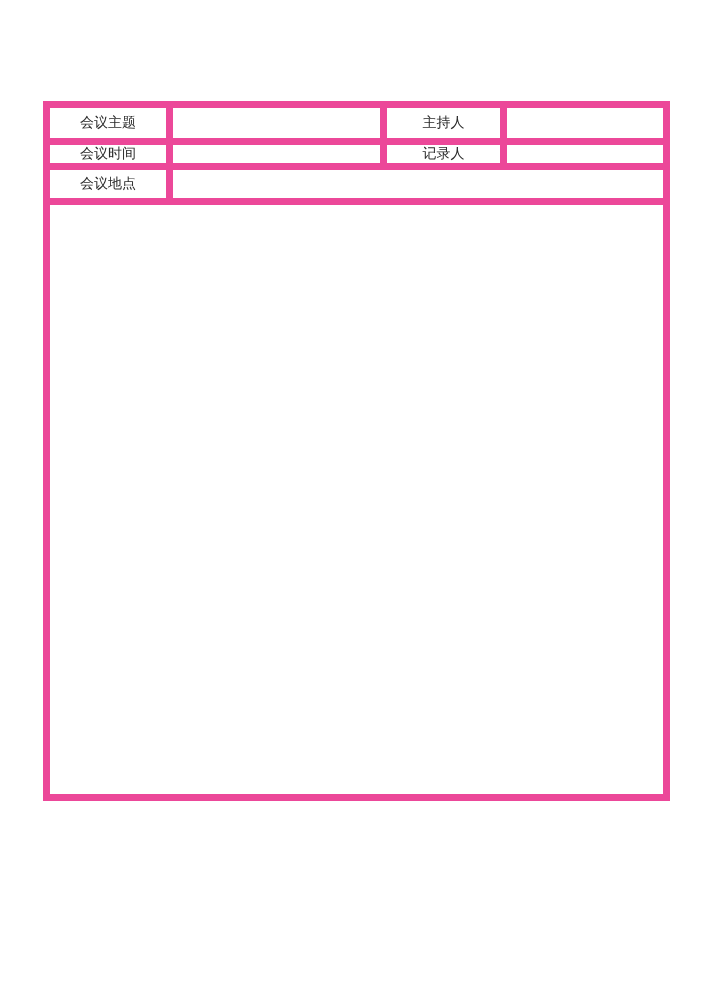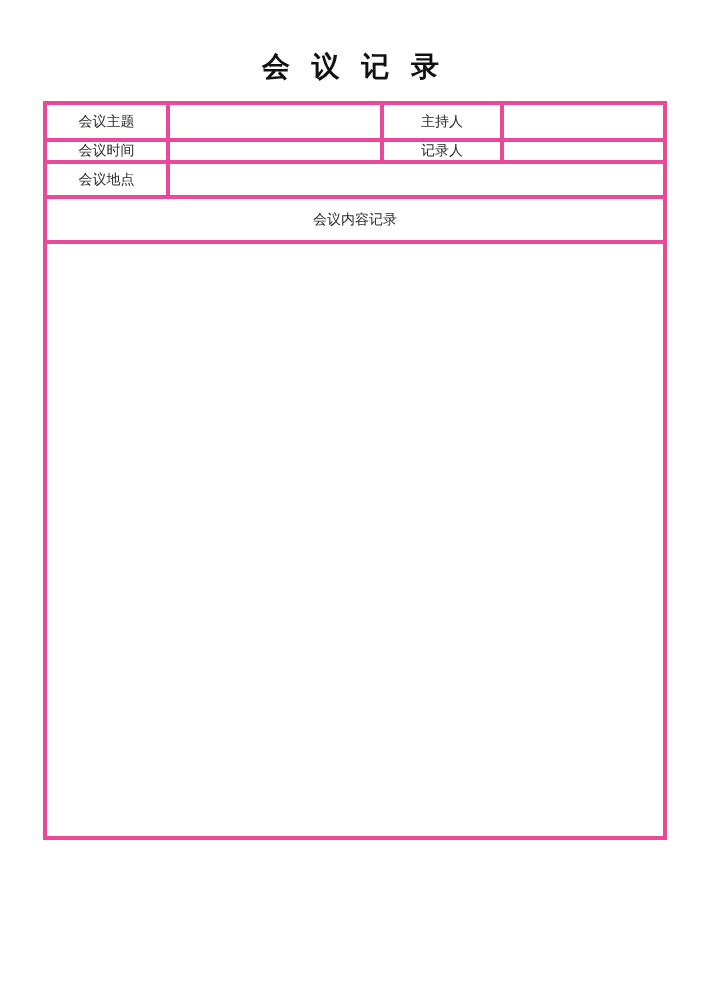--- a/index.html
+++ b/index.html
@@ -31,21 +31,21 @@
   }
   table.form-table {
     position: absolute;
     left: 43px;
     top: 101px;
     width: 620px;
     border-collapse: collapse;
     table-layout: fixed;
   }
   table.form-table td {
-    border: 4px solid #ec4899;
+    border: 7px solid #ec4899;
     padding: 0 4px;
     font-size: 14px;
     color: #2a2a2a;
     text-align: center;
     vertical-align: middle;
     overflow: hidden;
   }
   td.label-cell { background: #ffffff; }
   td.value-cell { background: #ffffff; }
   tr.r1 { height: 37px; }
@@ -62,21 +62,20 @@
   td.content-cell {
     vertical-align: top;
     text-align: left;
   }
 </style>
 </head>
 <body>
 
 <div class="page">
 
-  <div class="doc-title">会 议 记 录</div>
 
   <table class="form-table">
     <colgroup>
       <col style="width:123px">
       <col style="width:214px">
       <col style="width:120px">
       <col style="width:163px">
     </colgroup>
     <tbody>
       <tr class="r1">
@@ -88,22 +87,19 @@
       <tr class="r2">
         <td class="label-cell">会议时间</td>
         <td class="value-cell"></td>
         <td class="label-cell">记录人</td>
         <td class="value-cell"></td>
       </tr>
       <tr class="r3">
         <td class="label-cell">会议地点</td>
         <td class="value-cell" colspan="3"></td>
       </tr>
-      <tr class="r5">
-        <td class="section-header-cell" colspan="4">会议内容记录</td>
-      </tr>
       <tr class="r6">
         <td class="content-cell" colspan="4"></td>
       </tr>
     </tbody>
   </table>
 
 </div>
 
 </body></html>

